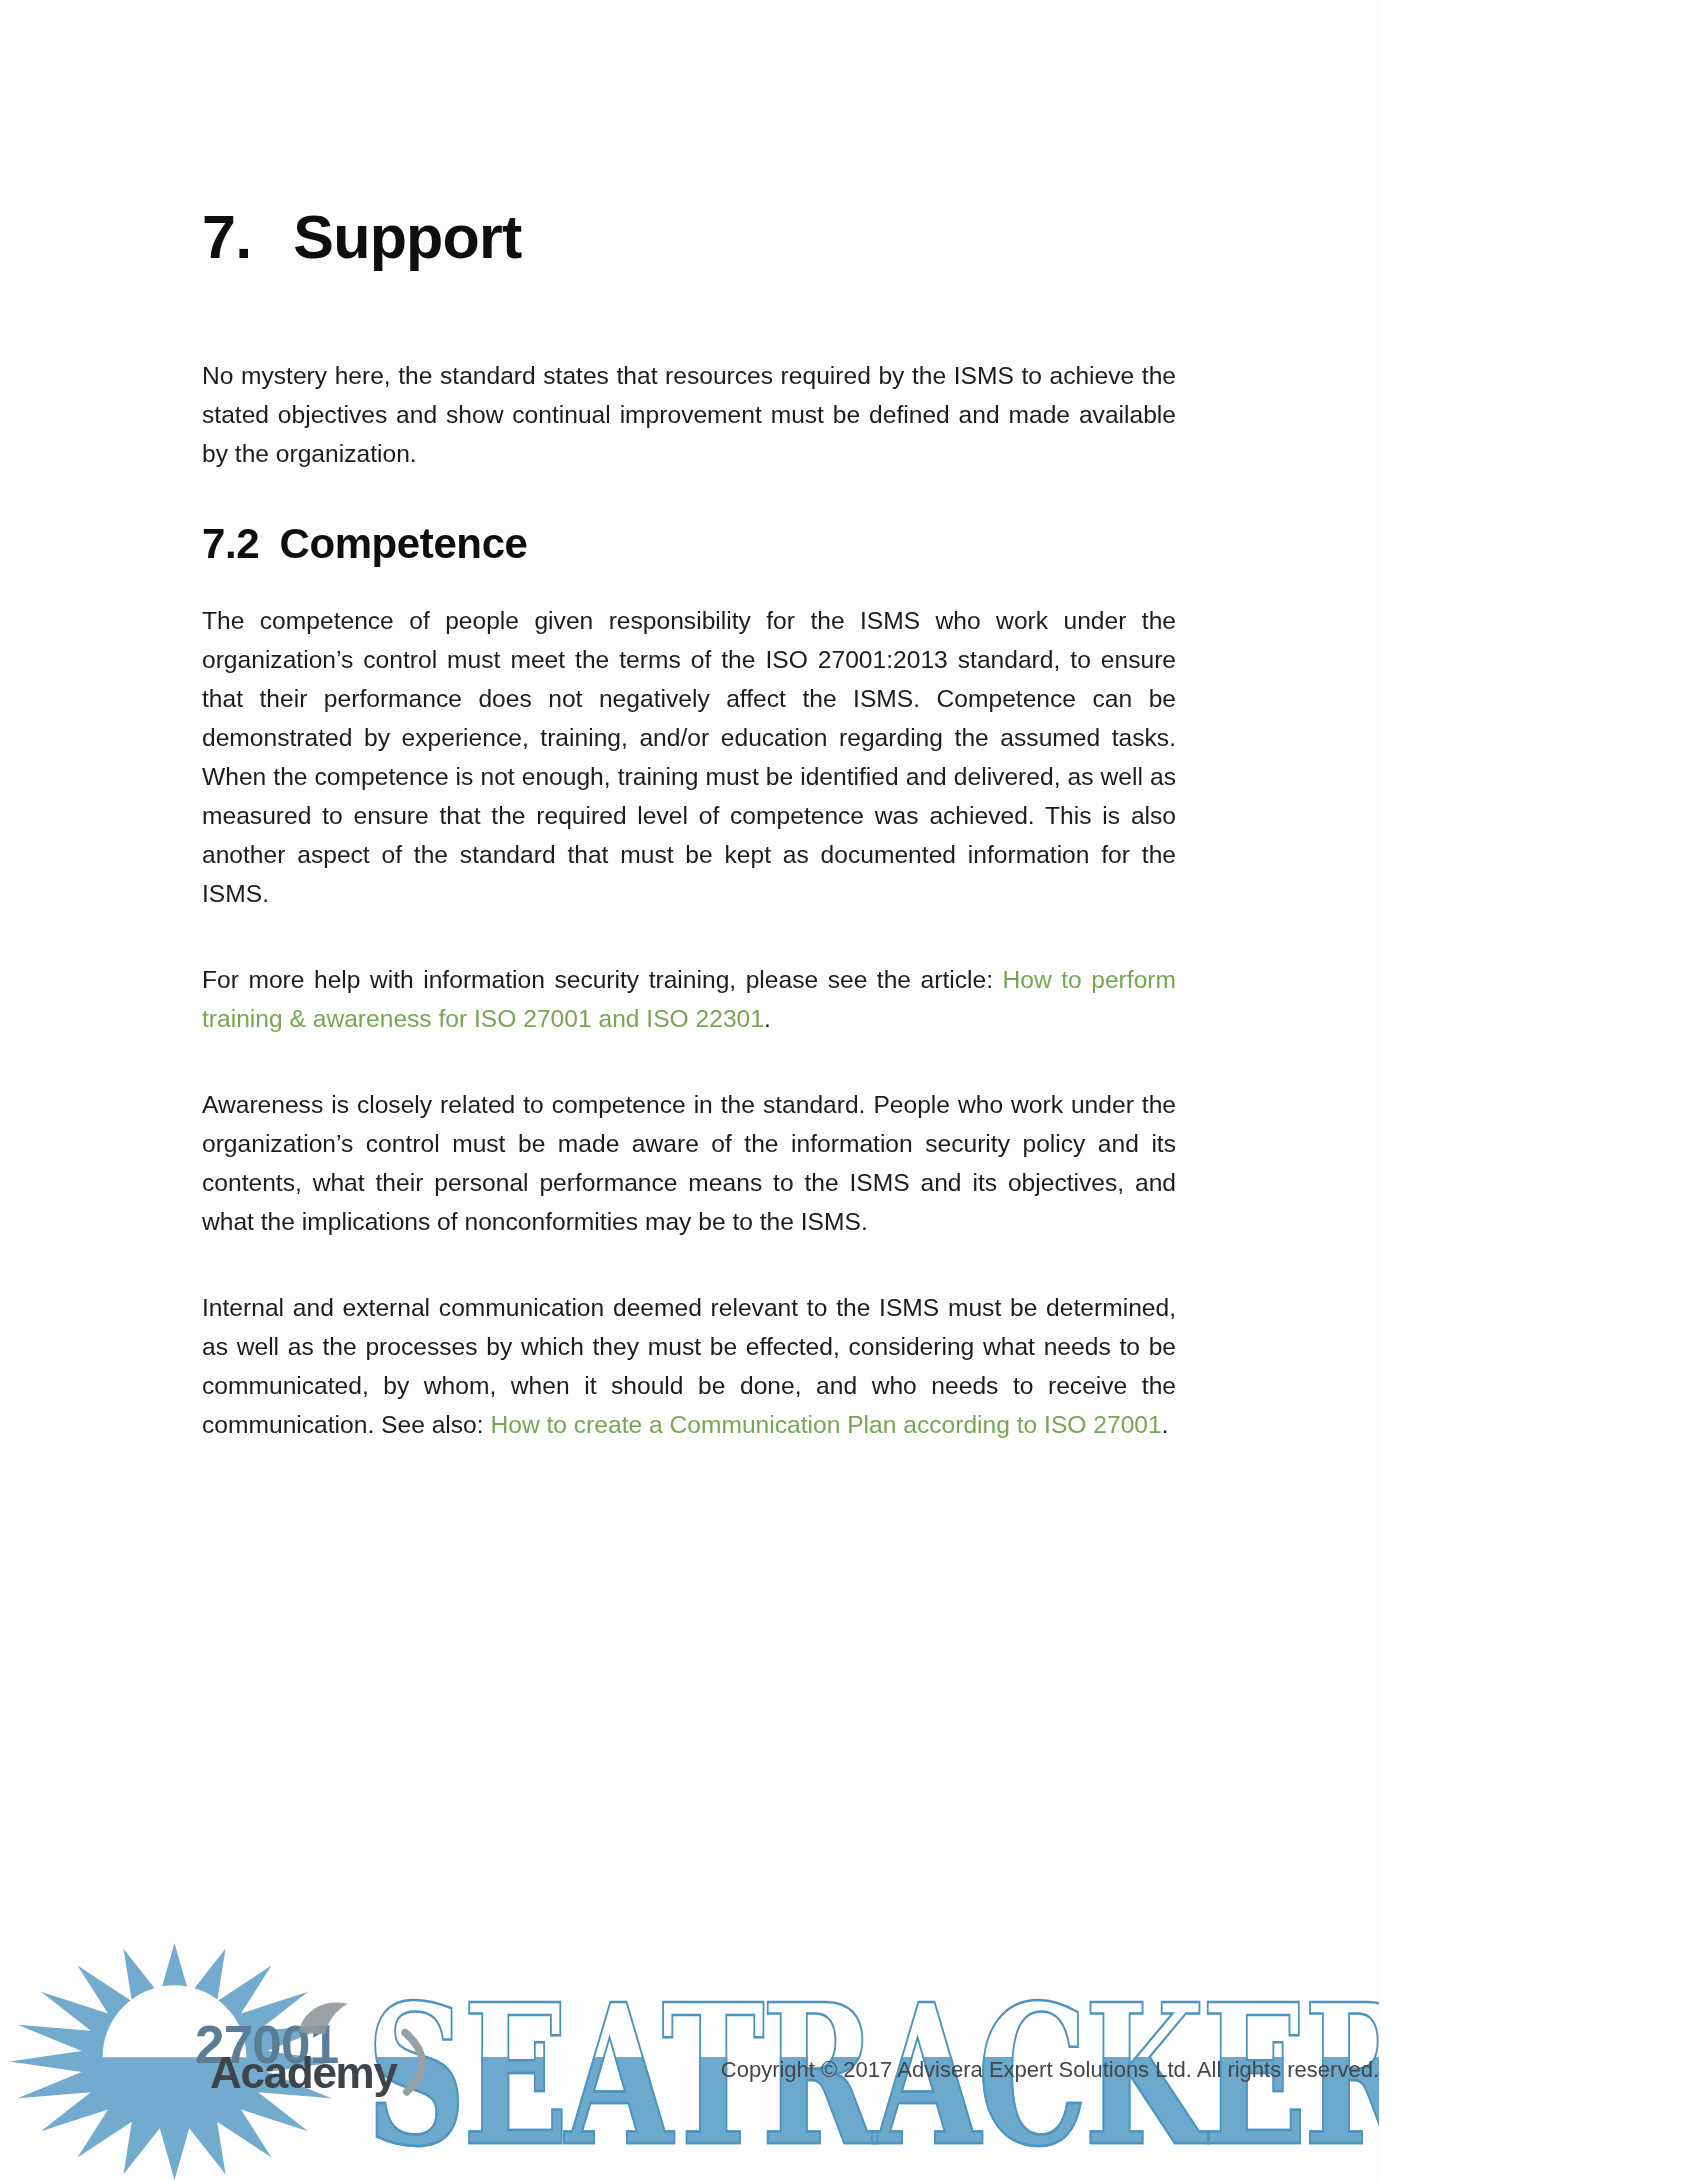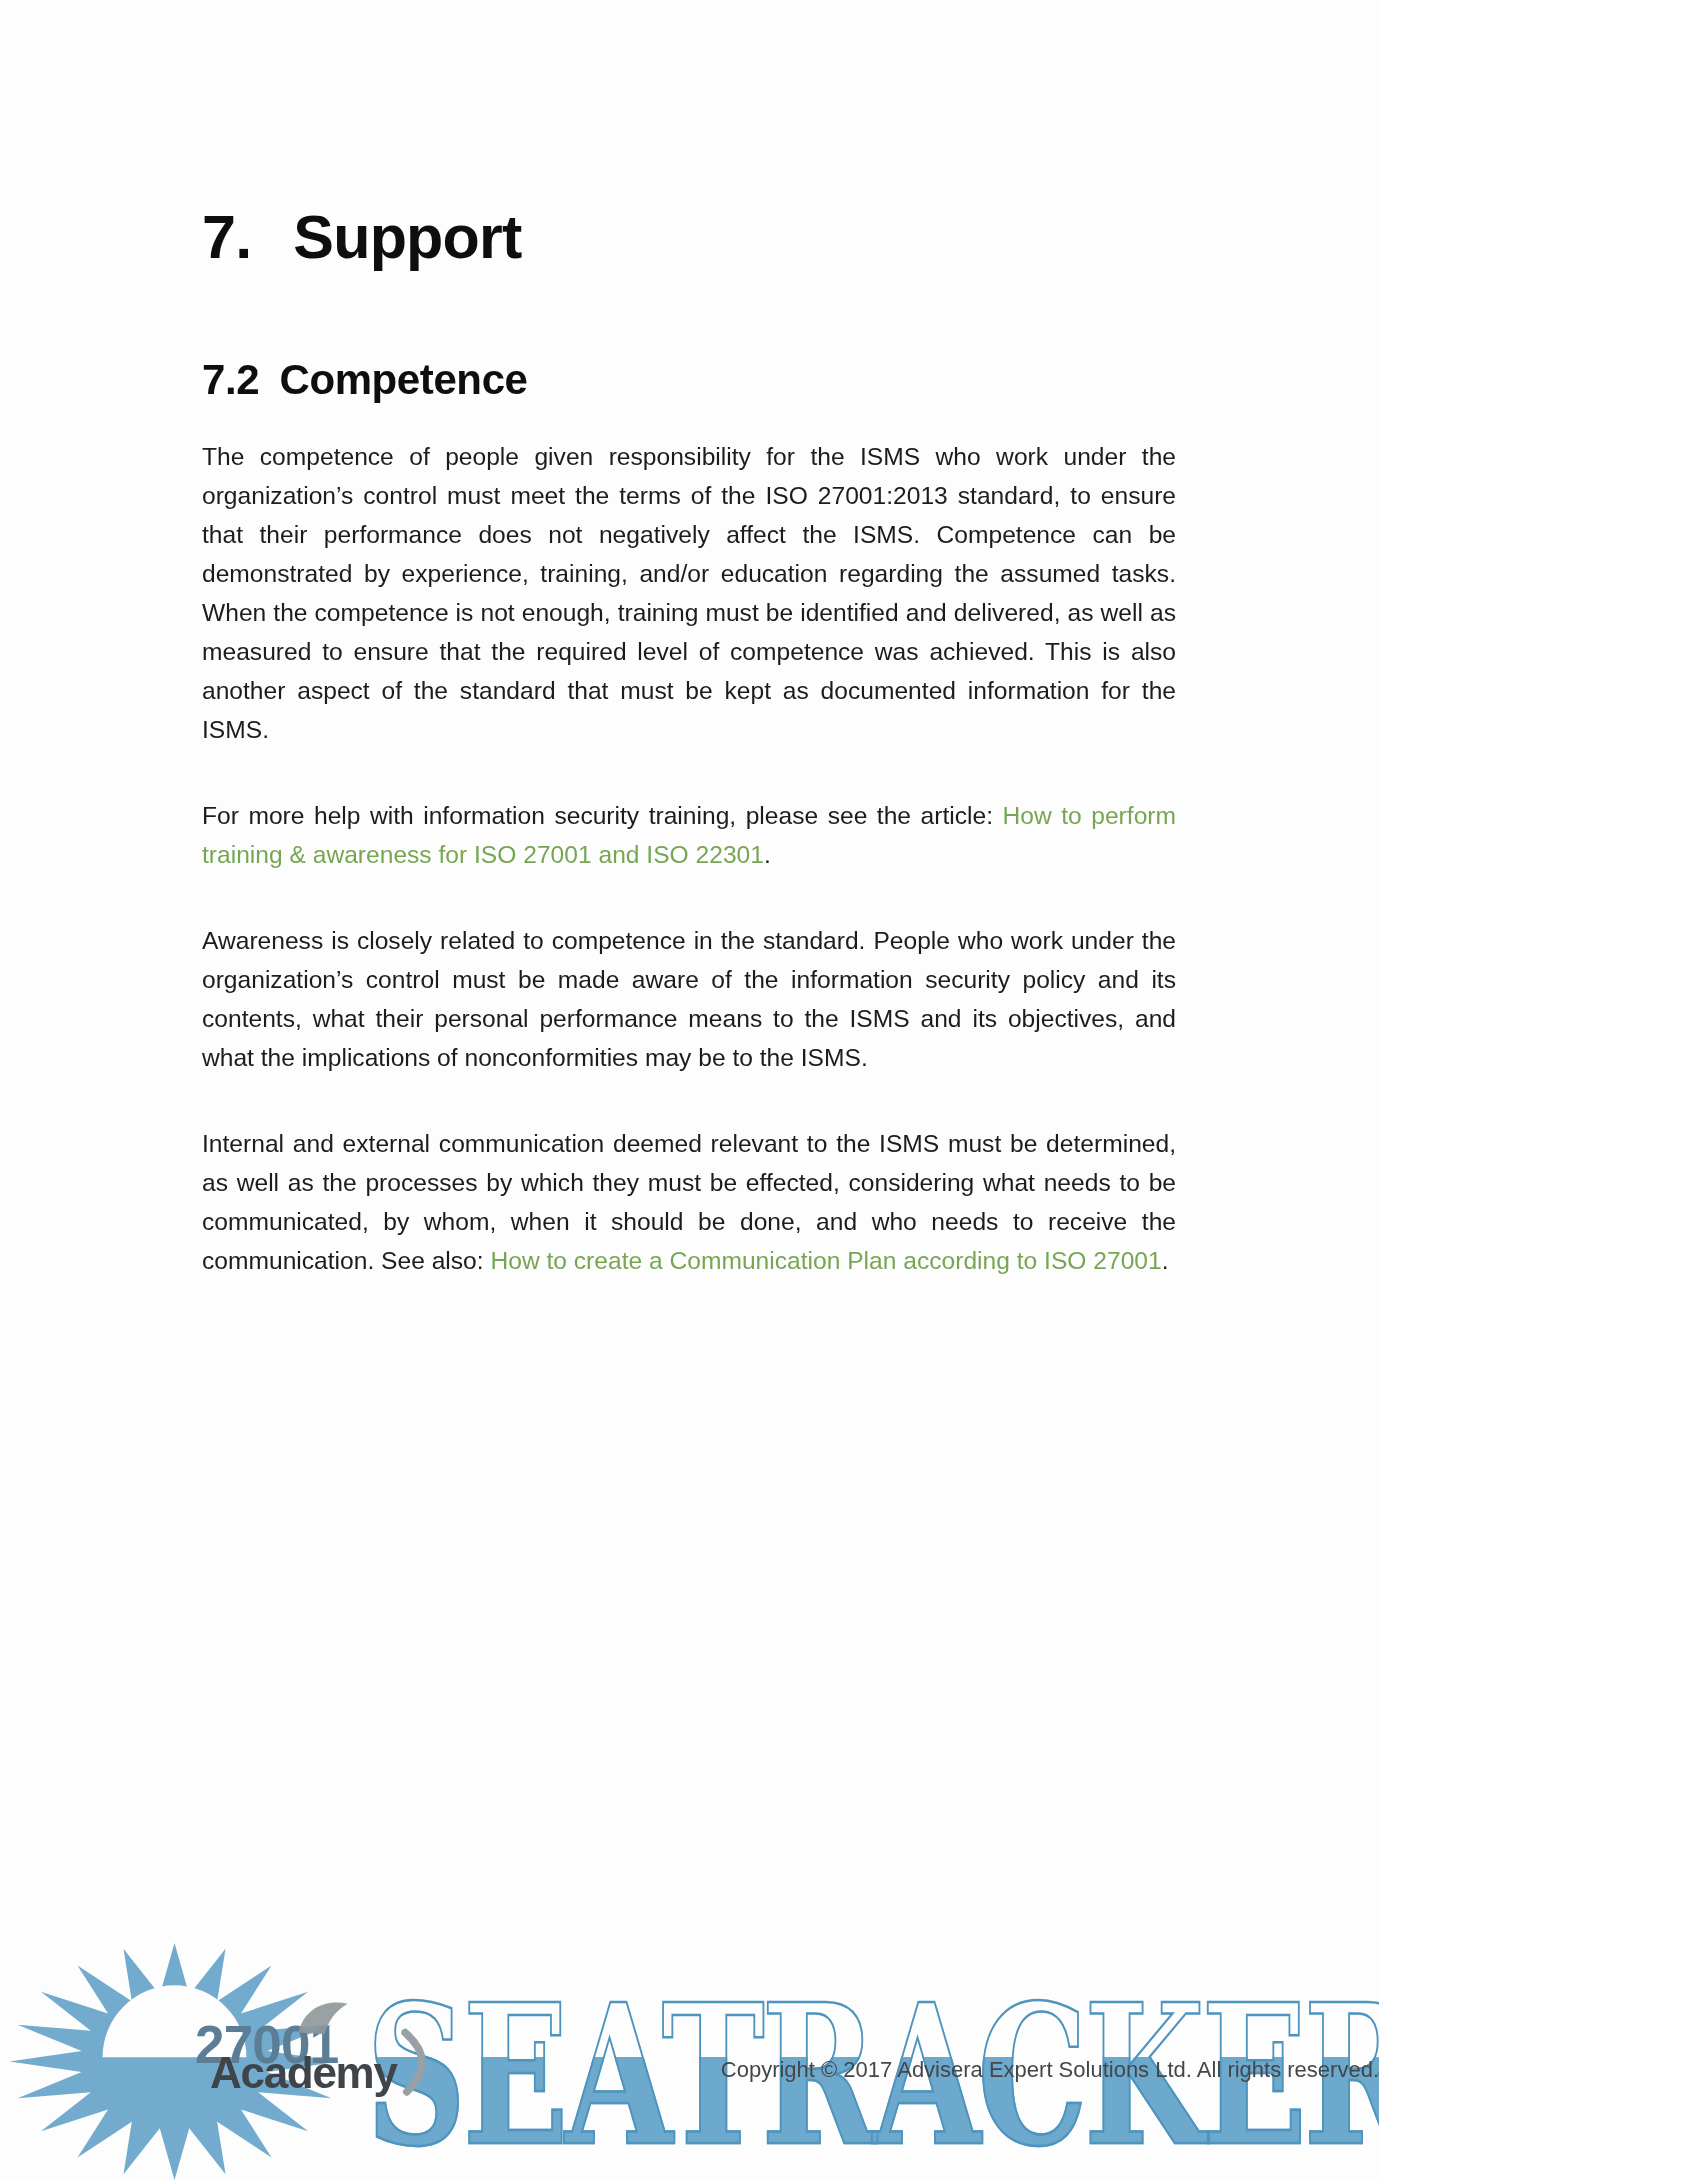--- a/index.html
+++ b/index.html
@@ -126,20 +126,21 @@
 <body>
 
 <div class="page">
 
   <div class="content">
 
     <h1 class="doc-title">
       <span class="sec-num">7.</span><span>Support</span>
     </h1>
 
+    <p class="body-text">No mystery here, the standard states that resources required by the ISMS to achieve the stated objectives and show continual improvement must be defined and made available by the organization.</p>
 
     <h2 class="sec-heading">
       <span class="sec-num">7.2</span><span>Competence</span>
     </h2>
     <p class="body-text">The competence of people given responsibility for the ISMS who work under the organization’s control must meet the terms of the ISO 27001:2013 standard, to ensure that their performance does not negatively affect the ISMS. Competence can be demonstrated by experience, training, and/or education regarding the assumed tasks. When the competence is not enough, training must be identified and delivered, as well as measured to ensure that the required level of competence was achieved. This is also another aspect of the standard that must be kept as documented information for the ISMS.</p>
     <p class="body-text"><span>For more help with information security training, please see the article: </span><a class="doc-link">How to perform training &amp; awareness for ISO 27001 and ISO 22301</a><span>.</span></p>
 
     <p class="body-text">Awareness is closely related to competence in the standard. People who work under the organization’s control must be made aware of the information security policy and its contents, what their personal performance means to the ISMS and its objectives, and what the implications of nonconformities may be to the ISMS.</p>
 
     <p class="body-text"><span>Internal and external communication deemed relevant to the ISMS must be determined, as well as the processes by which they must be effected, considering what needs to be communicated, by whom, when it should be done, and who needs to receive the communication. See also: </span><a class="doc-link">How to create a Communication Plan according to ISO 27001</a><span>.</span></p>

